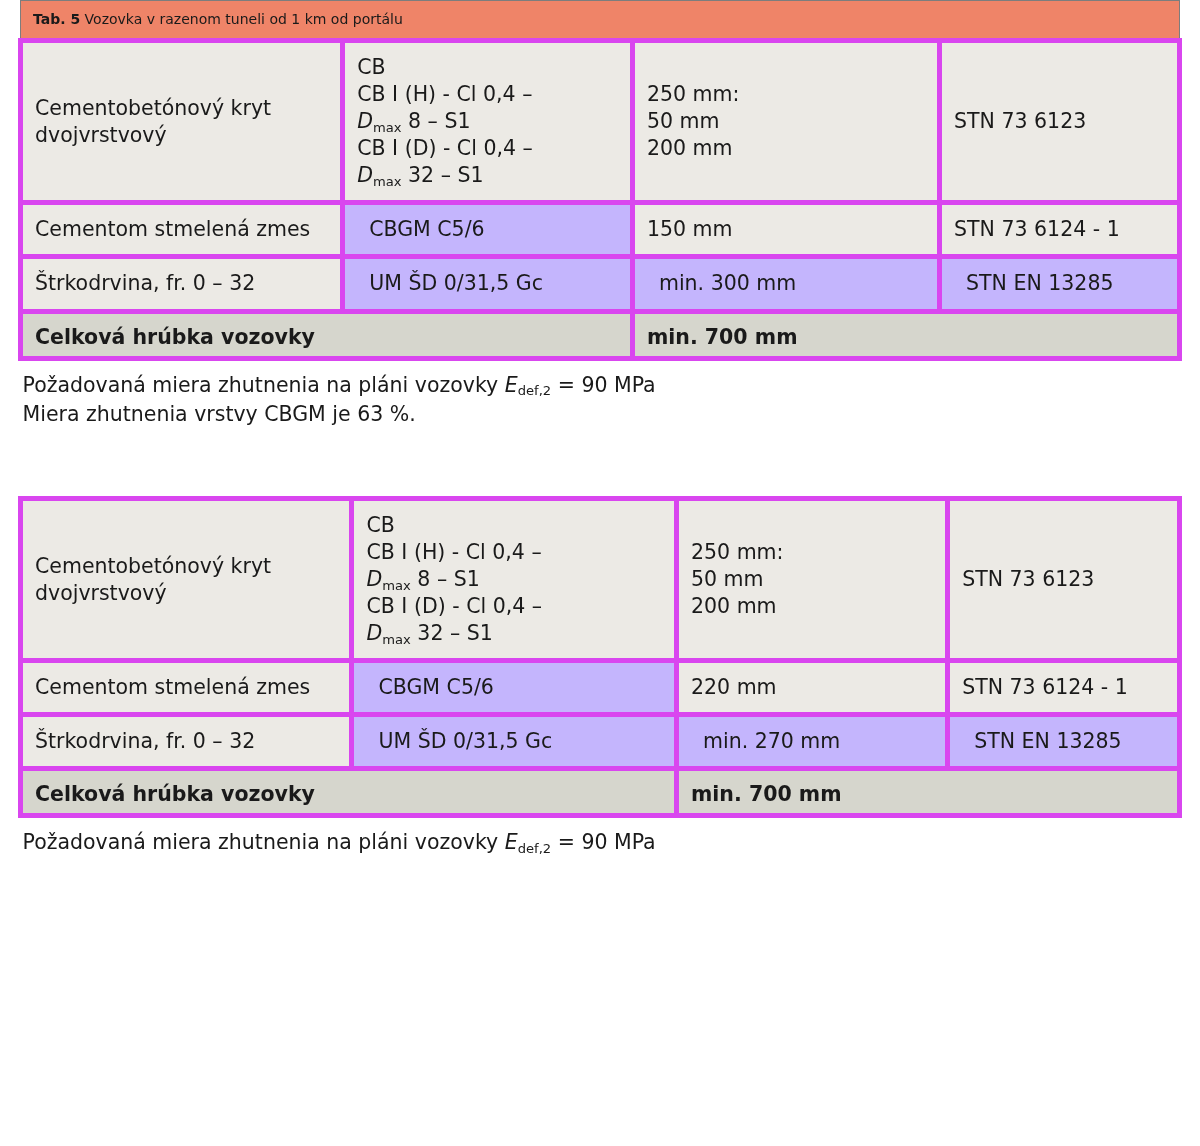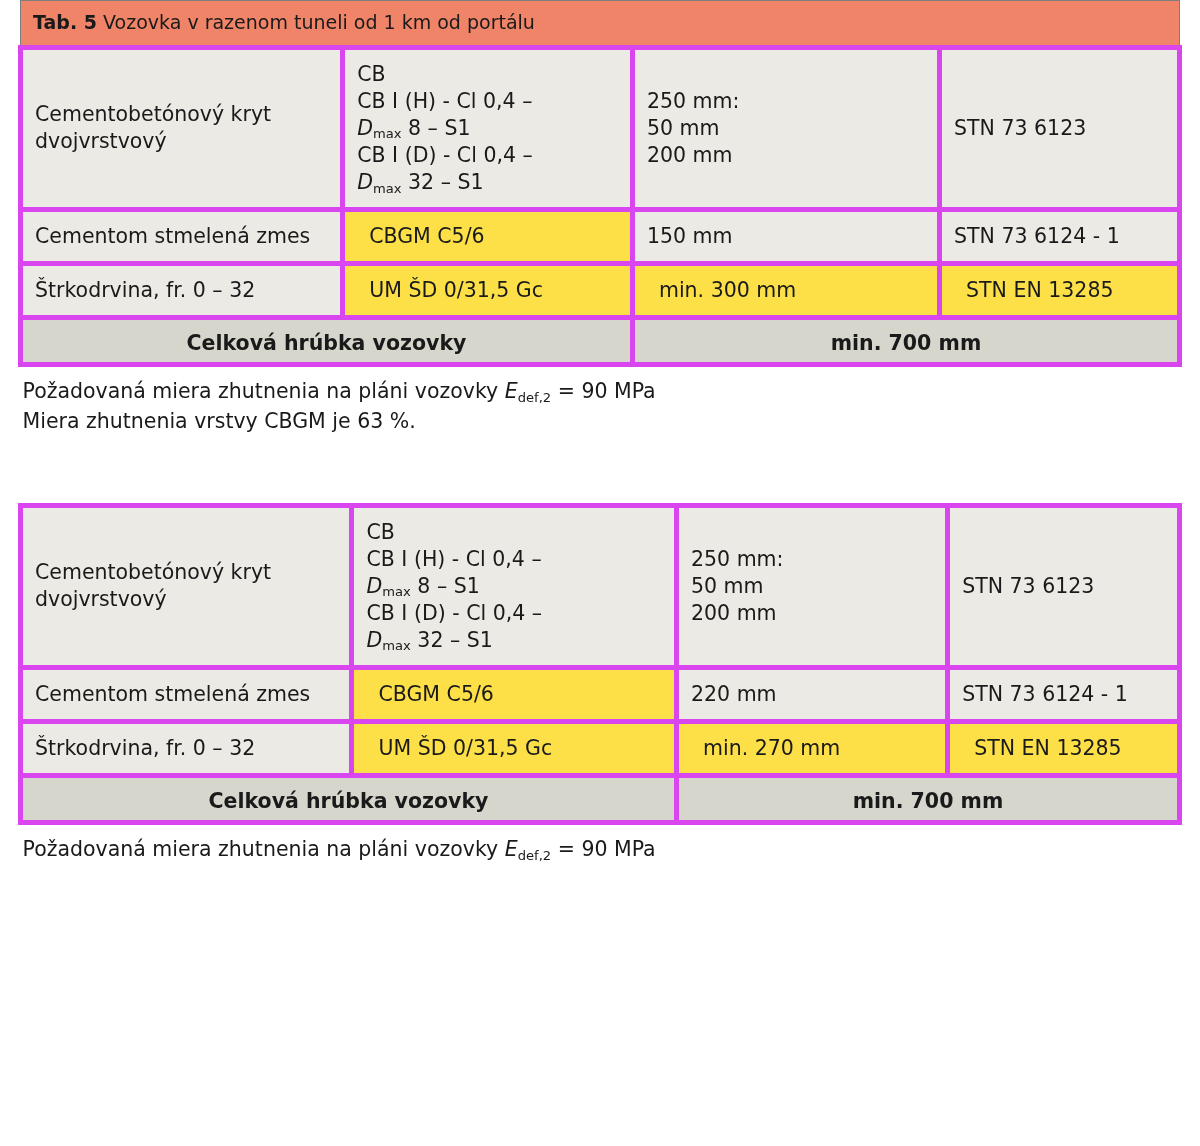--- a/index.html
+++ b/index.html
@@ -26,43 +26,42 @@
     line-height: 1.32;
   }
   .tbl + .gap {
     height: 62px;
   }
   .caption-row td {
     background: #ef8468;
     border: 1px solid #7d7d7d;
     border-bottom: none;
     padding: 9px 12px 10px 12px;
-    font-size: 19px;
+    font-size: 14px;
     line-height: 1.3;
     color: #1a1a1a;
   }
   .caption-label {
     font-weight: bold;
   }
   .cell {
     border: 5px solid #d946ef;
     padding: 11px 12px;
     vertical-align: middle;
     background: #eceae5;
   }
   .cell.white {
-    background: #fde047;
+    background: #c4b5fd;
     padding-left: 24px;
   }
   .total-row .cell {
     background: #d6d6cd;
     font-weight: bold;
     padding-top: 10px;
     padding-bottom: 5px;
-    text-align: center;
   }
   .note-row td {
     border: none;
     border-top: 1px solid #7d7d7d;
     padding: 10px 2px 4px 2px;
     background: #ffffff;
     font-size: 20.5px;
     line-height: 1.45;
   }
   .note-line {

